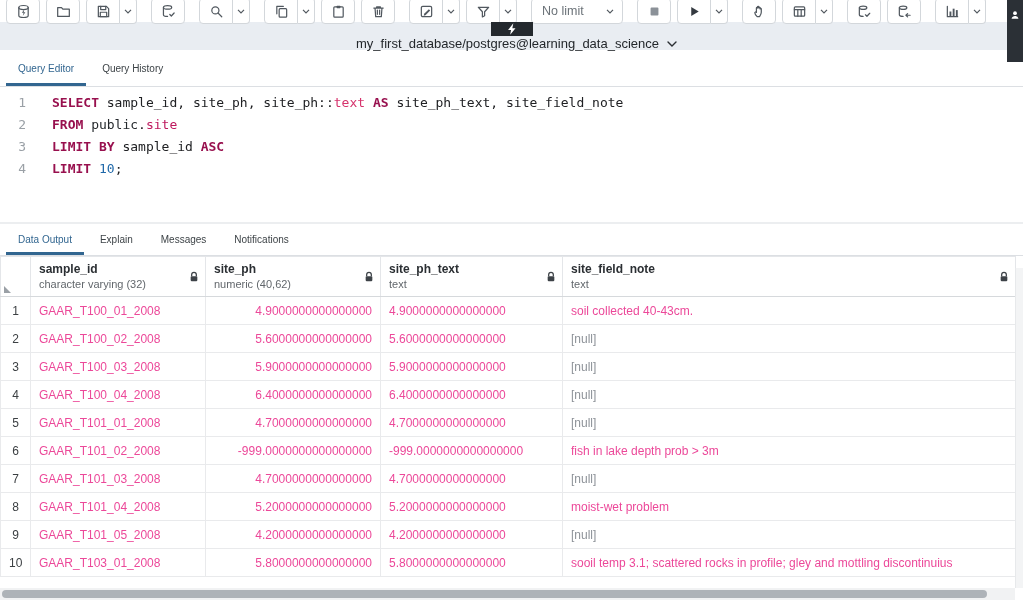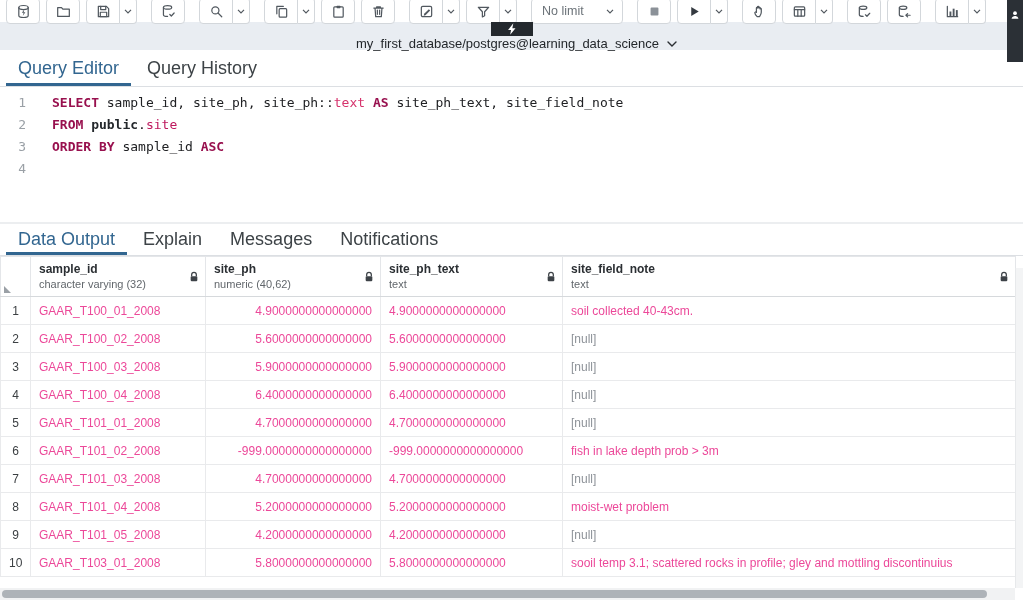--- a/index.html
+++ b/index.html
@@ -28,35 +28,35 @@
 
   
   .connbar { height:28px; background:#e9edf2; display:flex; align-items:center;flex-direction:column; }
   .connicon { width:42px; height:28px; background:#24292e; display:flex; align-items:center; justify-content:center; }
   .connlabel { margin-left:10px; font-size:13px; color:#23272b; display:flex; align-items:center; gap:8px; cursor:pointer; }
 
   
   .tabs { display:flex; align-items:stretch; padding-left:4px; background:#fff; }
   .tabs1 { height:37px; border-bottom:1px solid #dcdfe3; }
   .tabs2 { height:34px; border-top:2px solid #eceef0; border-bottom:1px solid #dcdfe3; }
-  .tab { padding:0 14px; display:flex; align-items:center; font-size:18px; color:#3d4347; position:relative; cursor:pointer; }
+  .tab { padding:0 14px; display:flex; align-items:center; font-size:10px; color:#3d4347; position:relative; cursor:pointer; }
   .tab.active { color:#326690; }
   .tab.active::after { content:""; position:absolute; left:2px; right:2px; bottom:0; height:3px; background:#326690; }
 
   
   .editor { height:135px; display:flex; font-family:"DejaVu Sans Mono", monospace; font-size:13px; background:#fff; }
   .gutter { width:38px; padding-top:8px; color:#9aa0a6; text-align:right; }
   .gutter div { height:22px; padding-right:12px; }
   .code { padding:8px 0 0 14px; }
   .code .ln { height:22px; white-space:pre; color:#202124; }
   .kw { color:#98104e; font-weight:bold; }
   .type { color:#d6336c; }
   .num { color:#1f68a9; }
   .name { color:#be185d; }
-  .plain-bold { color:#24282c; font-weight:bold; }
+  .plain-bold { color:#24282c; font-weight:normal; }
 
   
   .grid { width:1015px; }
   table { border-collapse:collapse; table-layout:fixed; width:1015px; font-size:12px; }
   thead th { height:40px; position:relative; text-align:left; vertical-align:top;
              padding:5px 20px 4px 8px; background:#fff; border:1px solid #e4e6e9;
              border-bottom:1px solid #d6d9dc; font-weight:normal; cursor:pointer; }
   .hname { font-weight:bold; font-size:12px; color:#2b2f33; }
   .htype { font-size:11px; color:#62676c; margin-top:2px; }
   .lock { position:absolute; right:6px; top:50%; transform:translateY(-50%); }
@@ -294,21 +294,22 @@
 <div class="editor">
   <div class="gutter">
       <div>1</div>
       <div>2</div>
       <div>3</div>
       <div>4</div>
     </div>
   <div class="code">
       <div class="ln"><span class="kw">SELECT</span><span> sample_id, site_ph, site_ph::</span><span class="type">text</span><span> </span><span class="kw">AS</span><span> site_ph_text, site_field_note</span></div>
       <div class="ln"><span class="kw">FROM</span><span> </span><span class="plain-bold">public</span><span>.</span><span class="name">site</span></div>
-      <div class="ln"><span class="kw">ORDER BY</span><span> sample_id </span><span class="kw">ASC</span></div>
+      <div class="ln"><span class="kw">LIMIT BY</span><span> sample_id </span><span class="kw">ASC</span></div>
+      <div class="ln"><span class="kw">LIMIT</span><span> </span><span class="num">10</span><span>;</span></div>
     </div>
 </div>
 
 <div class="tabs tabs2">
   <div class="tab active">Data Output</div>
   <div class="tab">Explain</div>
   <div class="tab">Messages</div>
   <div class="tab">Notifications</div>
 </div>
 

